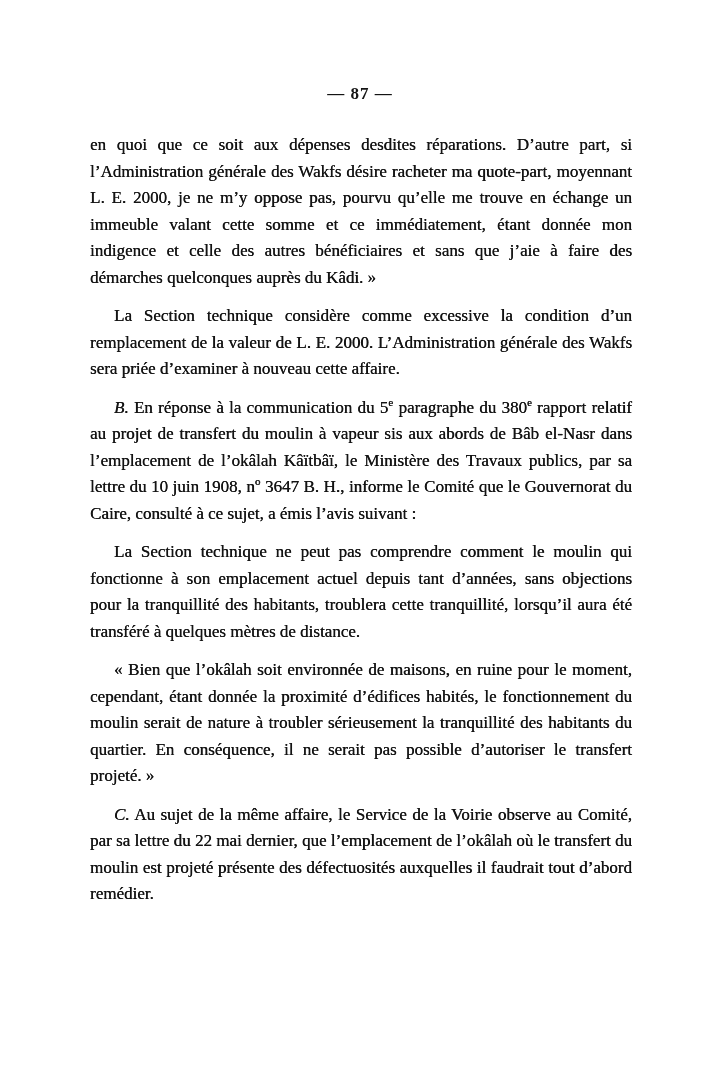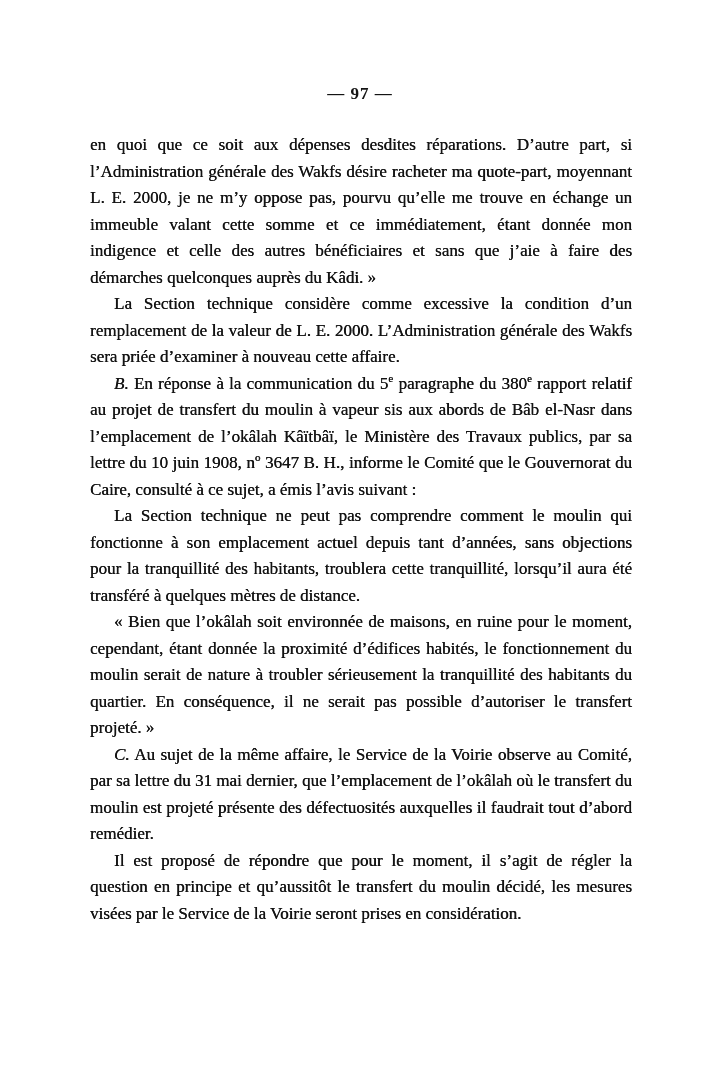--- a/index.html
+++ b/index.html
@@ -35,40 +35,40 @@
     font-size: 17px;
     line-height: 26.5px;
     text-align: justify;
     text-shadow: 0.3px 0 0 currentColor; 
   }
   .paragraph {
     margin: 0;
     padding: 0;
   }
   .paragraph.gap-before {
+    margin-top: 12px;
   }
   .paragraph.indent {
     text-indent: 24px;
   }
   .seg-italic {
     font-style: italic;
   }
   .seg-sup {
     font-size: 11px;
     vertical-align: super;
     line-height: 0;
   }
 </style>
 </head>
 <body>
 
 <div class="page">
-  <div class="page-header">— 97 —</div>
+  <div class="page-header">— 87 —</div>
   <main class="page-body">
       <p class="paragraph"><span class="seg-normal">en quoi que ce soit aux dépenses desdites réparations. D’autre part, si l’Administration générale des Wakfs désire racheter ma quote-part, moyennant L. E. 2000, je ne m’y oppose pas, pourvu qu’elle me trouve en échange un immeuble valant cette somme et ce immédiatement, étant donnée mon indigence et celle des autres bénéficiaires et sans que j’aie à faire des démarches quelconques auprès du Kâdi. »</span></p>
       <p class="paragraph indent gap-before"><span class="seg-normal">La Section technique considère comme excessive la condition d’un remplacement de la valeur de L. E. 2000. L’Administration générale des Wakfs sera priée d’examiner à nouveau cette affaire.</span></p>
       <p class="paragraph indent gap-before"><span class="seg-italic">B.</span><span class="seg-normal">  En réponse à la communication du 5</span><span class="seg-sup">e</span><span class="seg-normal"> paragraphe du 380</span><span class="seg-sup">e</span><span class="seg-normal"> rapport relatif au projet de transfert du moulin à vapeur sis aux abords de Bâb el-Nasr dans l’emplacement de l’okâlah Kâïtbâï, le Ministère des Travaux publics, par sa lettre du 10 juin 1908, n</span><span class="seg-sup">o</span><span class="seg-normal"> 3647 B. H., informe le Comité que le Gouvernorat du Caire, consulté à ce sujet, a émis l’avis suivant :</span></p>
       <p class="paragraph indent gap-before"><span class="seg-normal">La Section technique ne peut pas comprendre comment le moulin qui fonctionne à son emplacement actuel depuis tant d’années, sans objections pour la tranquillité des habitants, troublera cette tranquillité, lorsqu’il aura été transféré à quelques mètres de distance.</span></p>
       <p class="paragraph indent gap-before"><span class="seg-normal">« Bien que l’okâlah soit environnée de maisons, en ruine pour le moment, cependant, étant donnée la proximité d’édifices habités, le fonctionnement du moulin serait de nature à troubler sérieusement la tranquillité des habitants du quartier. En conséquence, il ne serait pas possible d’autoriser le transfert projeté. »</span></p>
-      <p class="paragraph indent gap-before"><span class="seg-italic">C.</span><span class="seg-normal">  Au sujet de la même affaire, le Service de la Voirie observe au Comité, par sa lettre du 31 mai dernier, que l’emplacement de l’okâlah où le transfert du moulin est projeté présente des défectuosités auxquelles il faudrait tout d’abord remédier.</span></p>
-      <p class="paragraph indent"><span class="seg-normal">Il est proposé de répondre que pour le moment, il s’agit de régler la question en principe et qu’aussitôt le transfert du moulin décidé, les mesures visées par le Service de la Voirie seront prises en considération.</span></p>
+      <p class="paragraph indent gap-before"><span class="seg-italic">C.</span><span class="seg-normal">  Au sujet de la même affaire, le Service de la Voirie observe au Comité, par sa lettre du 22 mai dernier, que l’emplacement de l’okâlah où le transfert du moulin est projeté présente des défectuosités auxquelles il faudrait tout d’abord remédier.</span></p>
     </main>
 </div>
 
 </body></html>

